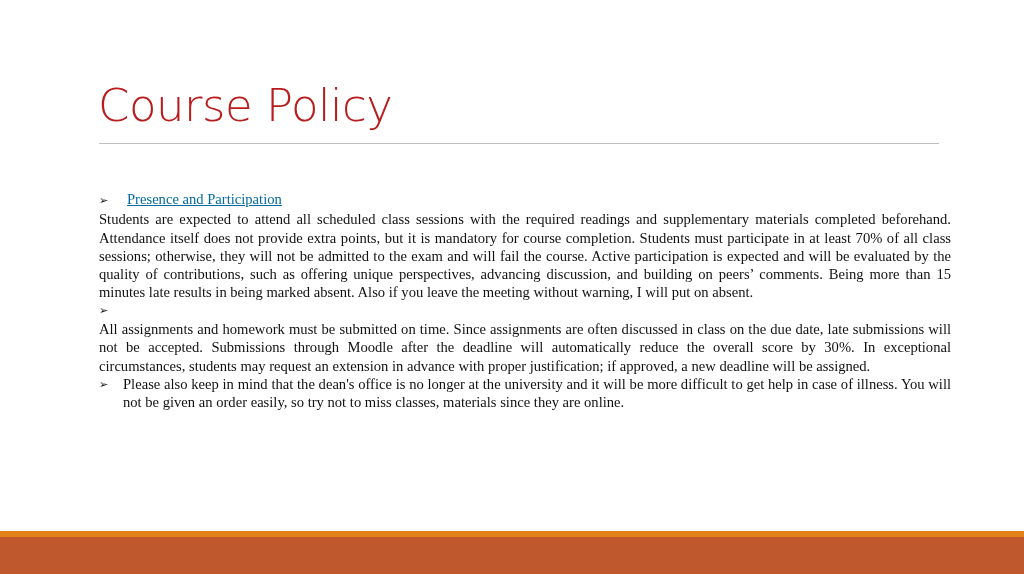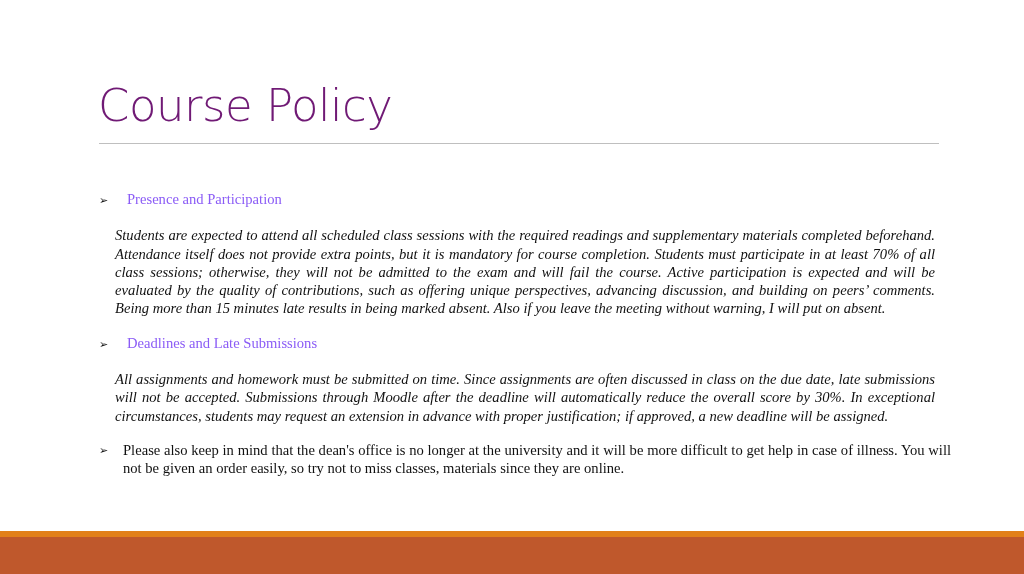--- a/index.html
+++ b/index.html
@@ -16,21 +16,21 @@
   }
   .title {
     position: absolute;
     left: 98px;
     top: 78px;
     margin: 0;
     font-family: "DejaVu Sans", sans-serif;
     font-weight: 300;
     font-size: 45px;
     line-height: 56px;
-    color: #701a75;
+    color: #b91c1c;
     letter-spacing: -0.5px;
   }
   .title-rule {
     position: absolute;
     left: 99px;
     top: 143px;
     width: 840px;
     height: 1px;
     background: #bfbfbf;
   }
@@ -50,28 +50,28 @@
   }
   .arrow {
     display: inline-block;
     width: 28px;
     flex: 0 0 28px;
     color: #111;
     font-family: "DejaVu Sans", sans-serif;
     font-size: 11px;
   }
   .link {
-    color: #8b5cf6;
+    color: #0369a1;
+    text-decoration: underline;
     cursor: pointer;
   }
   .para {
     text-align: justify;
     text-align-last: left;
-    margin: 16px;
-    font-style: italic;
+    margin: 0;
   }
   .bullet-row {
     display: flex;
     align-items: flex-start;
   }
   .bullet-row .arrow {
     padding-top: 1px;
   }
   .bullet-text {
     flex: 1;
@@ -107,21 +107,20 @@
   <div class="body">
 
     <div class="heading-row">
       <span class="arrow">➢</span>
       <a class="link">Presence and Participation</a>
     </div>
     <p class="para">Students are expected to attend all scheduled class sessions with the required readings and supplementary materials completed beforehand. Attendance itself does not provide extra points, but it is mandatory for course completion. Students must participate in at least 70% of all class sessions; otherwise, they will not be admitted to the exam and will fail the course. Active participation is expected and will be evaluated by the quality of contributions, such as offering unique perspectives, advancing discussion, and building on peers’ comments. Being more than 15 minutes late results in being marked absent. Also if you leave the meeting without warning, I will put on absent.</p>
 
     <div class="heading-row">
       <span class="arrow">➢</span>
-      <a class="link">Deadlines and Late Submissions</a>
     </div>
     <p class="para">All assignments and homework must be submitted on time. Since assignments are often discussed in class on the due date, late submissions will not be accepted. Submissions through Moodle after the deadline will automatically reduce the overall score by 30%.  In exceptional circumstances, students may request an extension in advance with proper justification; if approved, a new deadline will be assigned.</p>
 
     <div class="bullet-row">
       <span class="arrow">➢</span>
       <span class="bullet-text">Please also keep in mind that the dean's office is no longer at the university and it will be more difficult to get help in case of illness. You will not be given an order easily, so try not to miss classes, materials since they are online.</span>
     </div>
 
   </div>
 

